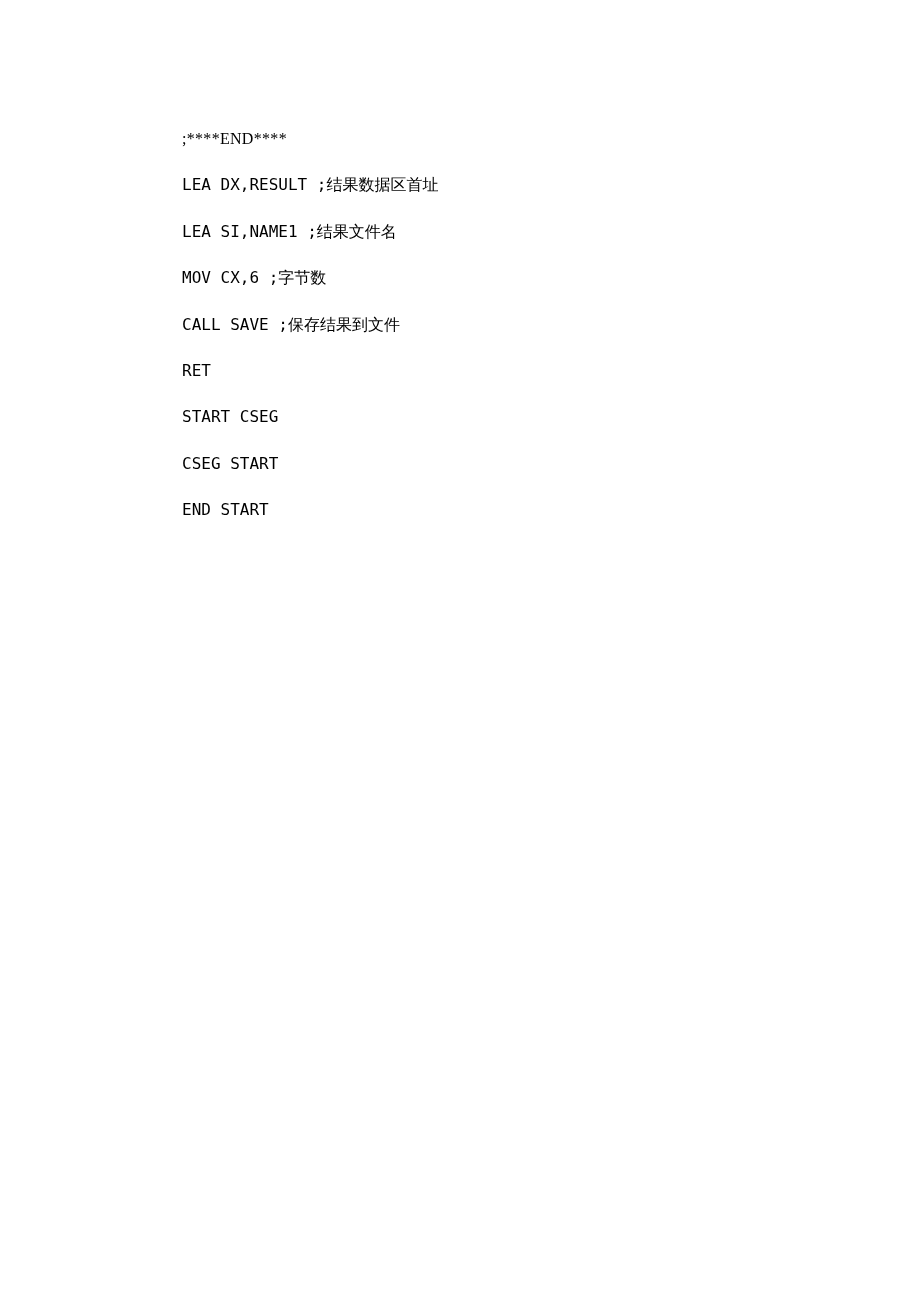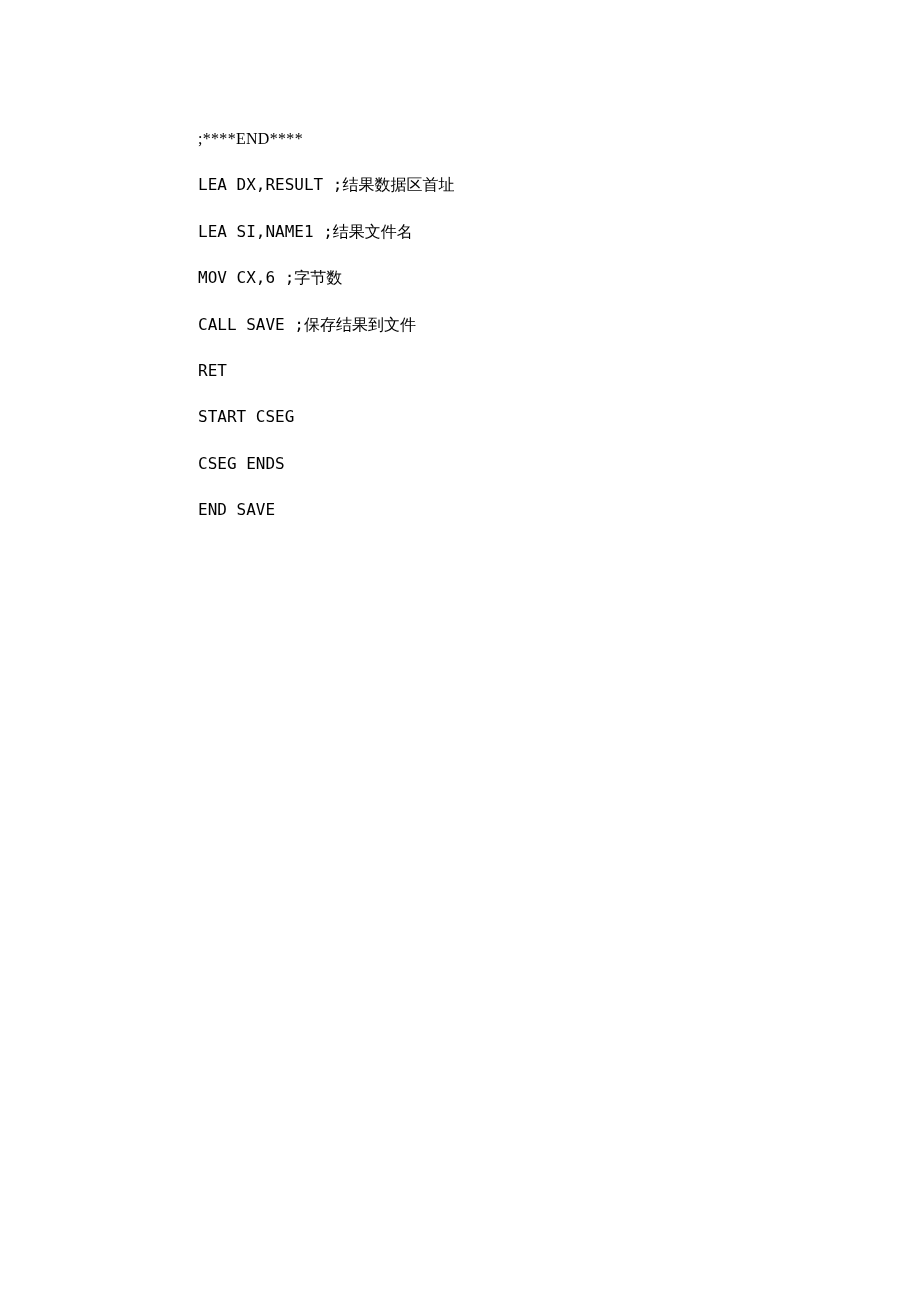--- a/index.html
+++ b/index.html
@@ -14,31 +14,30 @@
       font-family: "SimSun", "宋体", monospace;
       font-size: 16px;
       color: #000000;
       padding-top: 128px;
       padding-left: 182px;
     }
     .line {
       line-height: 1.4;
       margin-bottom: 24px;
       white-space: pre;
-      margin-left: 16px;
     }
     .line.first {
       font-family: "Times New Roman", serif;
       letter-spacing: 0.3px;
     }
   </style>
 </head>
 <body>
 
 <div class="line first">;****END****</div>
 <div class="line">LEA DX,RESULT ;结果数据区首址</div>
 <div class="line">LEA SI,NAME1 ;结果文件名</div>
 <div class="line">MOV CX,6 ;字节数</div>
 <div class="line">CALL SAVE ;保存结果到文件</div>
 <div class="line">RET</div>
 <div class="line">START CSEG</div>
-<div class="line">CSEG ENDS</div>
-<div class="line">END SAVE</div>
+<div class="line">CSEG START</div>
+<div class="line">END START</div>
 
 </body></html>

